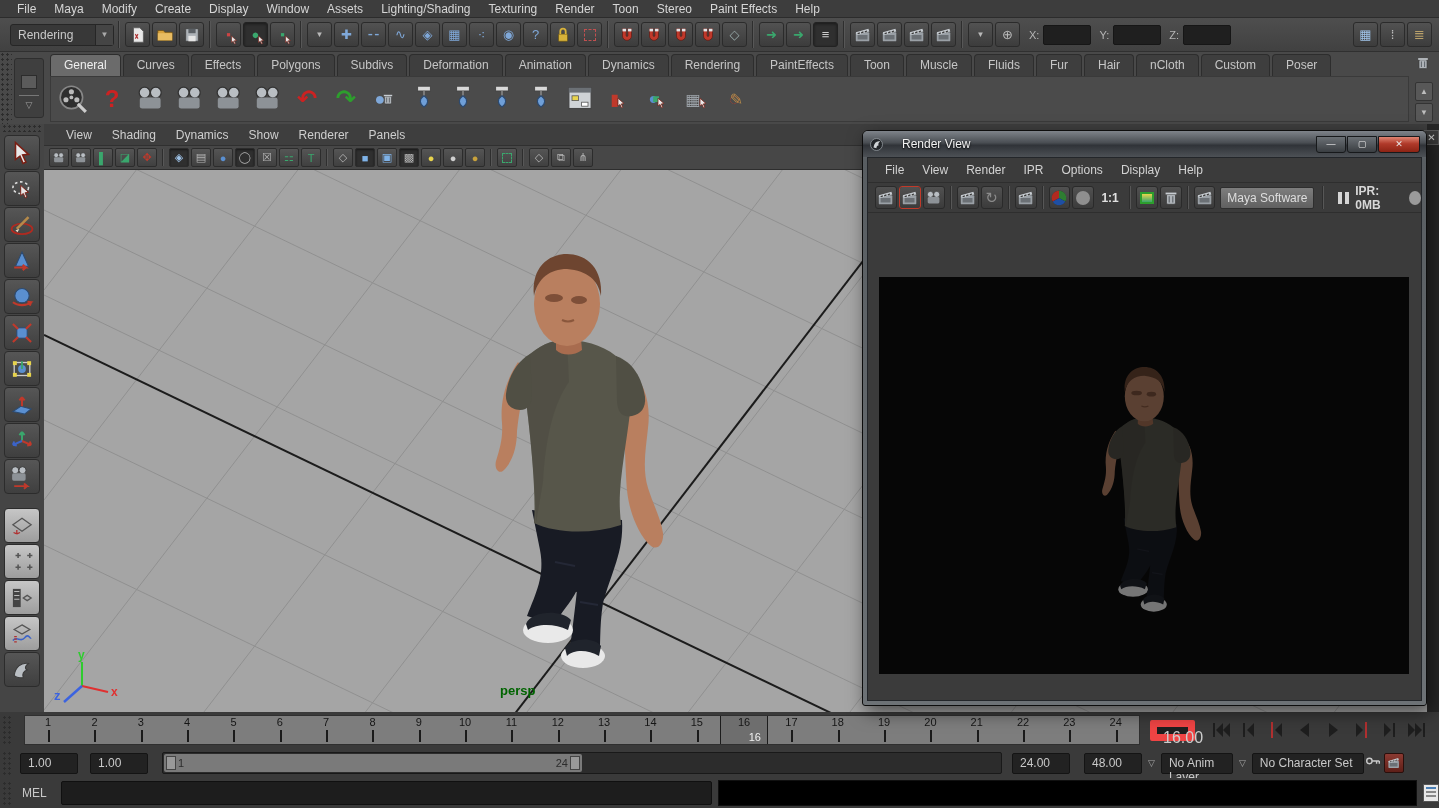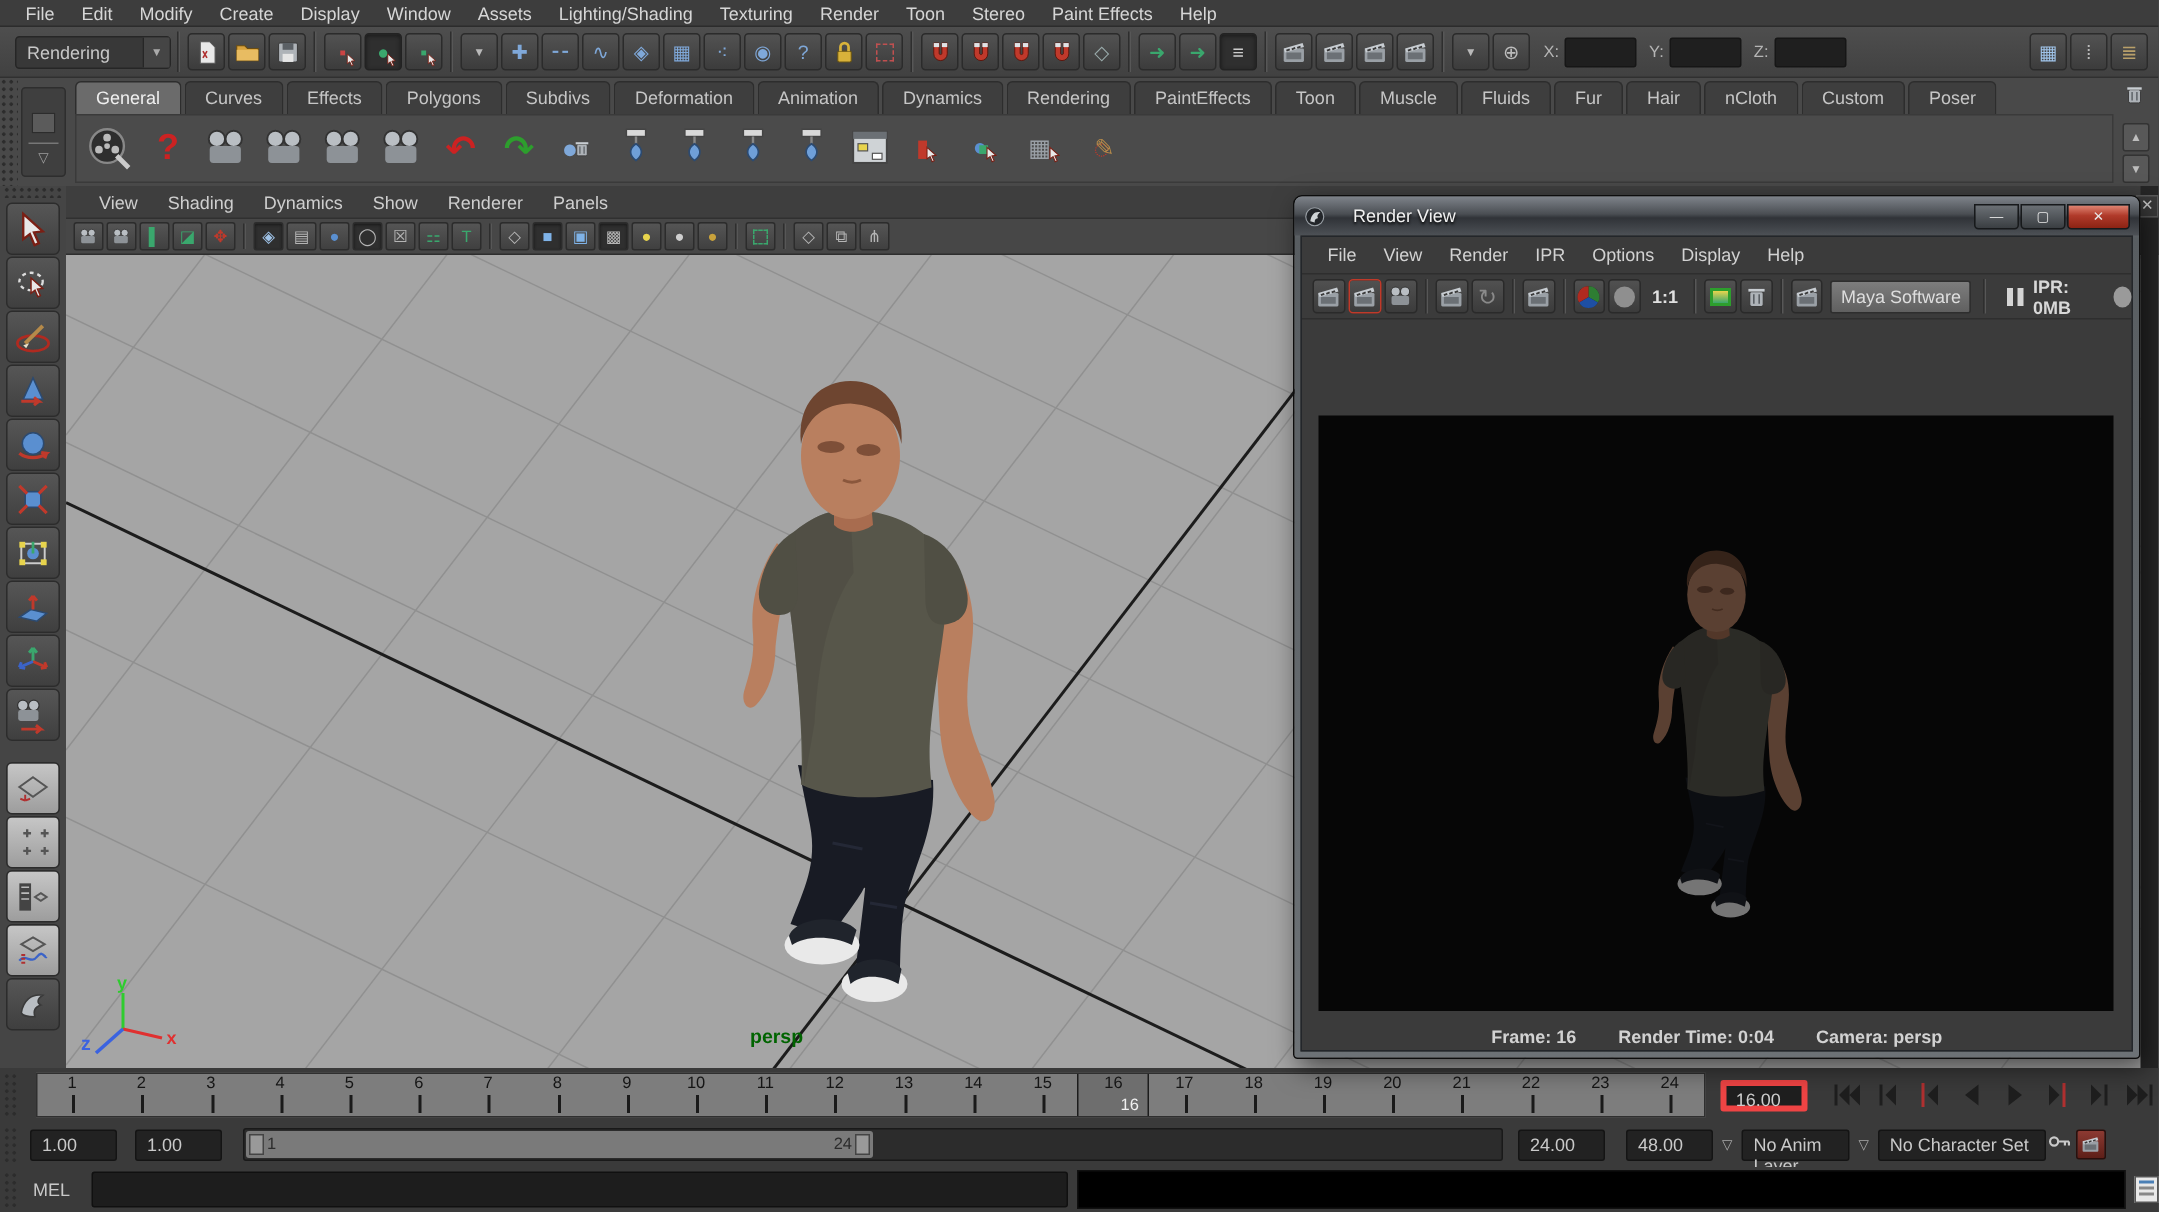--- a/index.html
+++ b/index.html
@@ -120,22 +120,22 @@
   #timeline-row { position:absolute; left:0; top:712px; width:1439px; height:36px; background:#3a3a3a;
     display:flex; align-items:center; }
   #tl-grip { width:10px; height:30px; margin-left:2px; }
   #ruler { position:relative; width:1116px; height:30px; margin-left:12px; background:#7d7d7d;
     border:1px solid #2f2f2f; display:flex; }
   .fcell { position:relative; flex:1; }
   .fcell .num { position:absolute; top:0; width:100%; text-align:center; font-size:11px; color:#151515; }
   .fcell .tick { position:absolute; left:50%; bottom:2px; width:2px; height:12px; background:#1a1a1a; }
   .fcell.cur { background:#6e6e6e; border-left:1px solid #1c1c1c; border-right:1px solid #1c1c1c; }
   .fcell.cur .subnum { position:absolute; bottom:1px; left:60%; font-size:11px; color:#f0f0f0; }
-  #tl-time { width:58px; height:21px; background:#1f1f1f; border:4px solid #ef4444; border-radius:2px;
-    color:#cdcdcd; font-size:12px; padding:2px 0 0 6px; margin-left:10px; }
+  #tl-time { width:45px; height:21px; background:#1f1f1f; border:7px solid #ef4444; border-radius:2px;
+    color:#cdcdcd; font-size:16px; padding:2px 0 0 6px; margin-left:10px; }
   #playback { display:flex; align-items:center; margin-left:14px; gap:4px; }
   .pb { width:24px; height:22px; display:flex; align-items:center; justify-content:center; }
   .pb svg { width:20px; height:16px; }
 
   
   #range-row { position:absolute; left:0; top:748px; width:1439px; height:30px; background:#3a3a3a;
     display:flex; align-items:center; }
   #rs-grip { width:10px; height:24px; margin-left:2px; }
   .rfield { height:21px; background:#222; border:1px solid #141414; border-radius:2px; color:#c9c9c9;
     font-size:12px; padding:2px 0 0 7px; }
@@ -259,21 +259,21 @@
       <ellipse cx="109" cy="68" rx="8" ry="4" fill="#7e4f38"></ellipse>
       <path d="M92 88 C96 90 100 90 104 88" stroke="#8a573c" stroke-width="2" fill="none"></path>
     </symbol>
   </defs>
 </svg>
 
 <div id="app">
 
   <div id="menubar">
     <span class="mi">File</span>
-    <span class="mi">Edit</span>
+    <span class="mi">Maya</span>
     <span class="mi">Modify</span>
     <span class="mi">Create</span>
     <span class="mi">Display</span>
     <span class="mi">Window</span>
     <span class="mi">Assets</span>
     <span class="mi">Lighting/Shading</span>
     <span class="mi">Texturing</span>
     <span class="mi">Render</span>
     <span class="mi">Toon</span>
     <span class="mi">Stereo</span>
@@ -907,25 +907,20 @@
           </div>
         <span id="rv-ipr-label">IPR: 0MB</span>
         <div id="rv-dot"></div>
       </div>
       <div id="rv-image">
         <svg style="position:absolute;left:208px;top:77px;filter:brightness(0.5) saturate(0.9)" width="130" height="260">
             <use href="#sym-man"></use>
           </svg>
       </div>
       <div id="rv-status">
-        <div class="row">
-          <span>Frame: 16</span>
-          <span>Render Time: 0:04</span>
-          <span>Camera: persp</span>
-        </div>
       </div>
     </div>
   </div>
 
   <div id="timeline-row">
     <div id="tl-grip" class="grip"></div>
     <div id="ruler">
       <div class="fcell">
           <span class="num">1</span>
           <span class="tick"></span>

